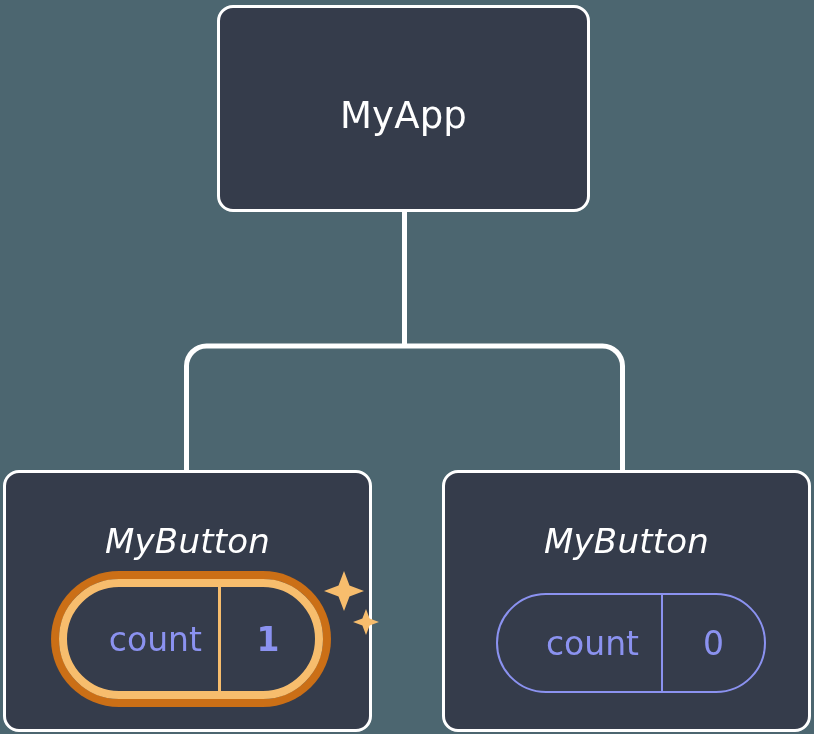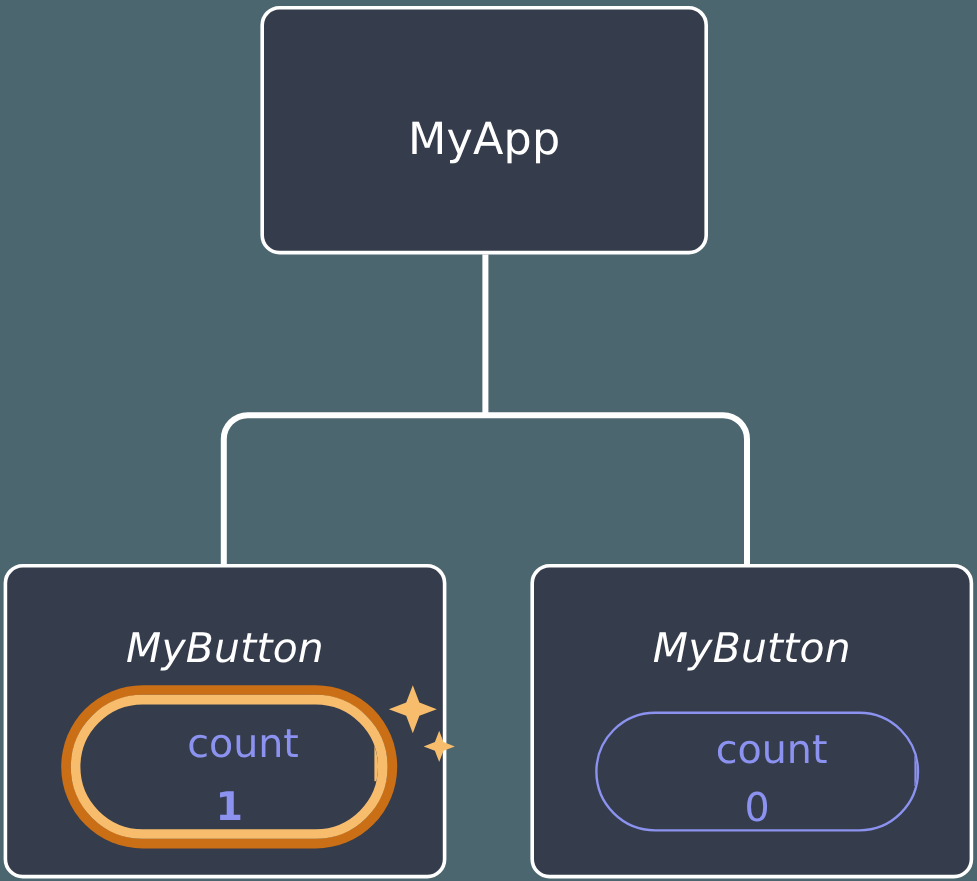--- a/index.html
+++ b/index.html
@@ -83,21 +83,20 @@
   }
 
   
   .state-pill {
     position: absolute;
     box-sizing: border-box;
     display: flex;
     align-items: stretch;
     border-radius: 999px;
     overflow: hidden;
-    flex-direction: column;
   }
   .pill-key, .pill-val {
     display: flex;
     align-items: center;
     justify-content: center;
     line-height: 1;
     box-sizing: border-box;
   }
 
   

